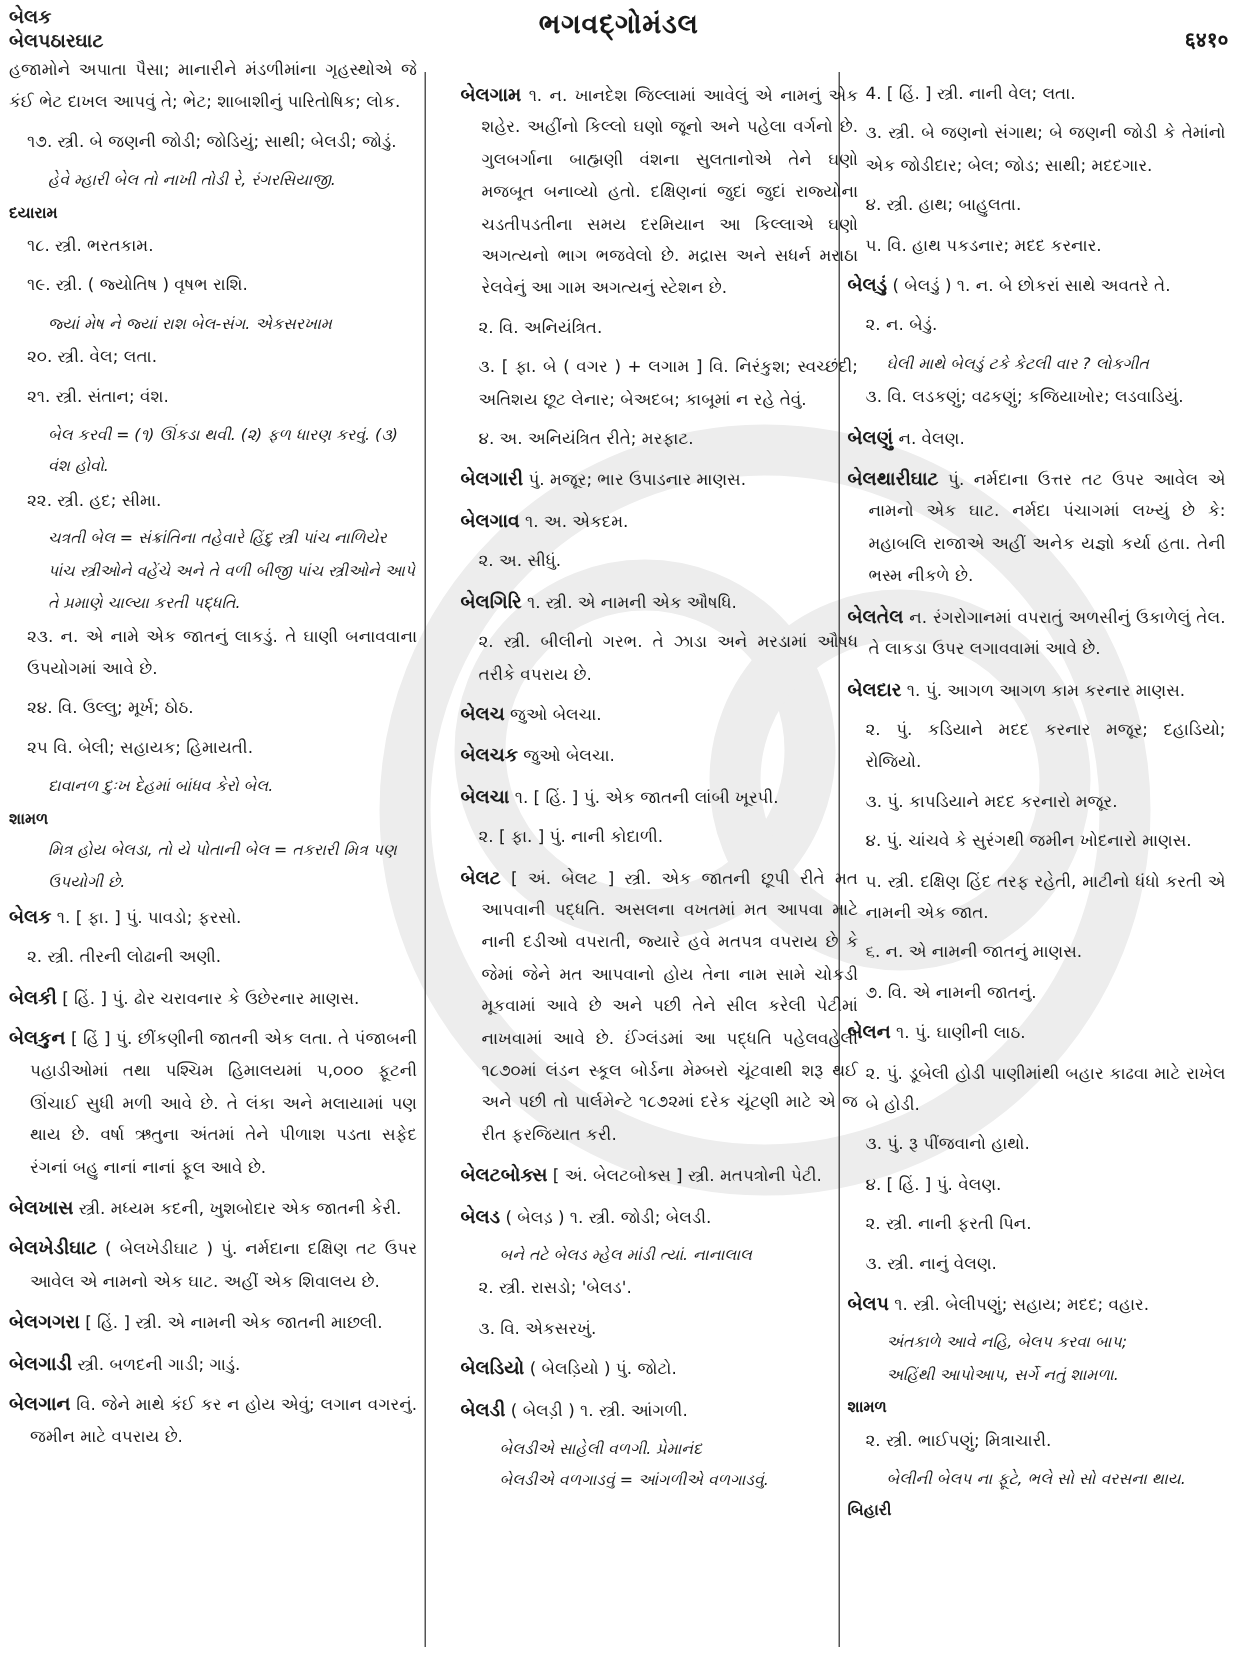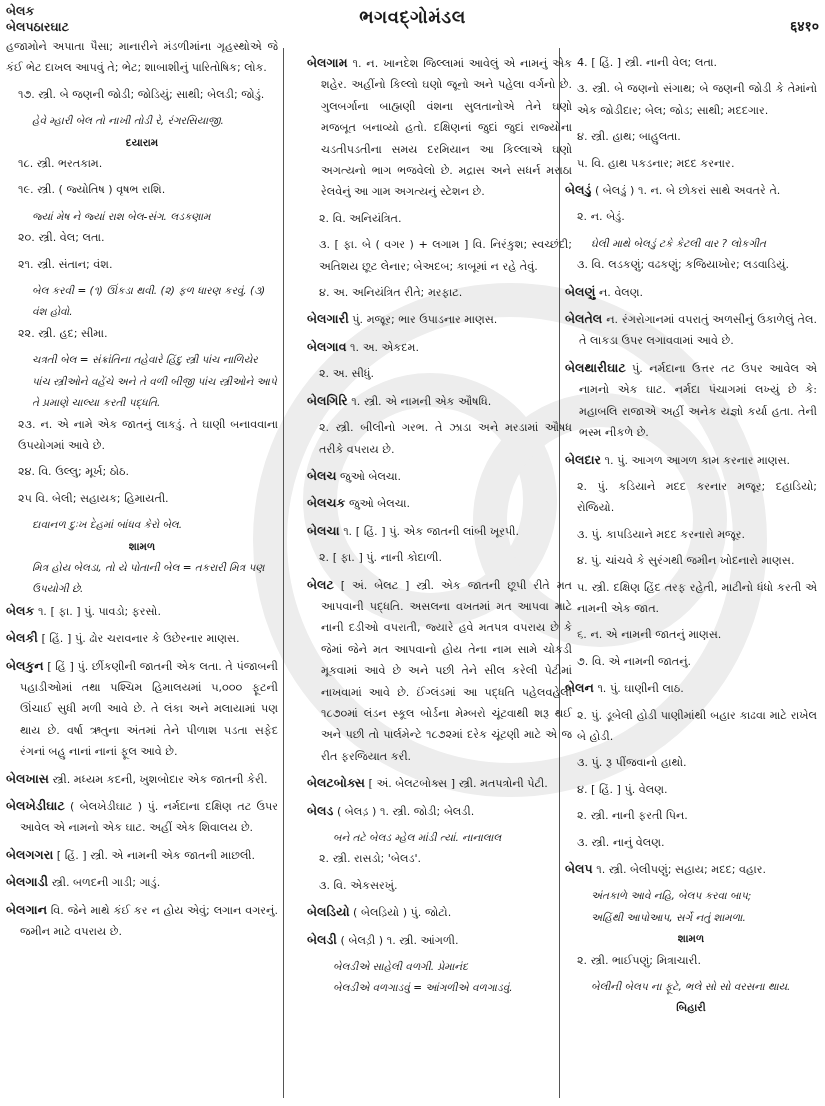--- a/index.html
+++ b/index.html
@@ -15,21 +15,21 @@
   .col2 { left:294px; width:265px; top:52px;margin-left:13px; }
   .col3 { left:565px; width:252px; top:52px; }
   .rule { position:absolute; top:48px; width:1px; background:#555; }
   .rule1 { left:283px; height:1050px; }
   .rule2 { left:559px; height:1050px; }
   .entry { margin:0 0 5px 0; text-align:justify; }
   .ind { padding-left:14px; text-indent:-14px; }
   .head { font-weight:bold; font-size:12.5px; }
   .sense { display:block; padding-left:12px; }
   .quote { display:block; padding-left:26px; font-size:10.5px;font-style:italic; }
-  .poet { display:block; text-align:center; font-size:10.5px; font-weight:bold; }
+  .poet { display:block; text-align:left; font-size:10.5px; font-weight:bold; }
 </style>
 </head>
 <body>
 
 <div class="page">
 
   <svg class="watermark" viewBox="0 0 520 560">
     <g fill="none" stroke="#ededed" stroke-width="34">
       <circle cx="260" cy="280" r="240"></circle>
       <circle cx="180" cy="240" r="110"></circle>
@@ -47,33 +47,34 @@
   <div class="rule rule1"></div>
   <div class="rule rule2"></div>
 
   <div class="col col1" id="col1" style="top:36px;">
       <div class="entry">હજામોને અપાતા પૈસા; માનારીને મંડળીમાંના ગૃહસ્થોએ જે કંઈ ભેટ દાખલ આપવું તે; ભેટ; શાબાશીનું પારિતોષિક; લોક.</div>
       <div class="entry sense">૧૭. સ્ત્રી. બે જણની જોડી; જોડિયું; સાથી; બેલડી; જોડું.</div>
       <div class="quote">હેવે મ્હારી બેલ તો નાખી તોડી રે, રંગરસિયાજી.</div>
       <div class="poet">દયારામ</div>
       <div class="entry sense">૧૮. સ્ત્રી. ભરતકામ.</div>
       <div class="entry sense">૧૯. સ્ત્રી. ( જ્યોતિષ ) વૃષભ રાશિ.</div>
-      <div class="quote">જ્યાં મેષ ને જ્યાં રાશ બેલ-સંગ.   લડકણામ</div>
+      <div class="quote">જ્યાં મેષ ને જ્યાં રાશ બેલ-સંગ.   એકસરખામ</div>
       <div class="entry sense">૨૦. સ્ત્રી. વેલ; લતા.</div>
       <div class="entry sense">૨૧. સ્ત્રી. સંતાન; વંશ.</div>
       <div class="quote">બેલ કરવી = (૧) ઊંકડા થવી. (૨) ફળ ધારણ કરવું. (૩) વંશ હોવો.</div>
       <div class="entry sense">૨૨. સ્ત્રી. હદ; સીમા.</div>
       <div class="quote">ચત્રતી બેલ = સંક્રાંતિના તહેવારે હિંદુ સ્ત્રી પાંચ નાળિયેર પાંચ સ્ત્રીઓને વહેંચે અને તે વળી બીજી પાંચ સ્ત્રીઓને આપે તે પ્રમાણે ચાલ્યા કરતી પદ્ધતિ.</div>
       <div class="entry sense">૨૩. ન. એ નામે એક જાતનું લાકડું. તે ઘાણી બનાવવાના ઉપયોગમાં આવે છે.</div>
       <div class="entry sense">૨૪. વિ. ઉલ્લુ; મૂર્ખ; ઠોઠ.</div>
       <div class="entry sense">૨૫ વિ. બેલી; સહાયક; હિમાયતી.</div>
       <div class="quote">દાવાનળ દુઃખ દેહમાં બાંધવ કેરો બેલ.</div>
       <div class="poet">શામળ</div>
       <div class="quote">મિત્ર હોય બેલડા, તો યે પોતાની બેલ = તકરારી મિત્ર પણ ઉપયોગી છે.</div>
       <div class="entry ind"><span class="head">બેલક</span> <span>૧. [ ફા. ] પું. પાવડો; ફરસો.</span></div>
+      <div class="entry sense">૨. સ્ત્રી. તીરની લોઢાની અણી.</div>
       <div class="entry ind"><span class="head">બેલકી</span> <span>[ હિં. ] પું. ઢોર ચરાવનાર કે ઉછેરનાર માણસ.</span></div>
       <div class="entry ind"><span class="head">બેલકુન</span> <span>[ હિં ] પું. છીંકણીની જાતની એક લતા. તે પંજાબની પહાડીઓમાં તથા પશ્ચિમ હિમાલયમાં ૫,૦૦૦ ફૂટની ઊંચાઈ સુધી મળી આવે છે. તે લંકા અને મલાયામાં પણ થાય છે. વર્ષા ઋતુના અંતમાં તેને પીળાશ પડતા સફેદ રંગનાં બહુ નાનાં નાનાં ફૂલ આવે છે.</span></div>
       <div class="entry ind"><span class="head">બેલખાસ</span> <span>સ્ત્રી. મધ્યમ કદની, ખુશબોદાર એક જાતની કેરી.</span></div>
       <div class="entry ind"><span class="head">બેલખેડીઘાટ</span> <span>( બેલખેડીઘાટ ) પું. નર્મદાના દક્ષિણ તટ ઉપર આવેલ એ નામનો એક ઘાટ. અહીં એક શિવાલય છે.</span></div>
       <div class="entry ind"><span class="head">બેલગગરા</span> <span>[ હિં. ] સ્ત્રી. એ નામની એક જાતની માછલી.</span></div>
       <div class="entry ind"><span class="head">બેલગાડી</span> <span>સ્ત્રી. બળદની ગાડી; ગાડું.</span></div>
       <div class="entry ind"><span class="head">બેલગાન</span> <span>વિ. જેને માથે કંઈ કર ન હોય એવું; લગાન વગરનું. જમીન માટે વપરાય છે.</span></div>
     </div>
   <div class="col col2" id="col2">
       <div class="entry ind"><span class="head">બેલગામ</span> <span>૧. ન. ખાનદેશ જિલ્લામાં આવેલું એ નામનું એક શહેર. અહીંનો કિલ્લો ઘણો જૂનો અને પહેલા વર્ગનો છે. ગુલબર્ગાના બાહ્મણી વંશના સુલતાનોએ તેને ઘણો મજબૂત બનાવ્યો હતો. દક્ષિણનાં જુદાં જુદાં રાજ્યોના ચડતીપડતીના સમય દરમિયાન આ કિલ્લાએ ઘણો અગત્યનો ભાગ ભજવેલો છે. મદ્રાસ અને સધર્ન મરાઠા રેલવેનું આ ગામ અગત્યનું સ્ટેશન છે.</span></div>
@@ -103,22 +104,22 @@
   <div class="col col3" id="col3">
       <div class="entry sense">4. [ હિં. ] સ્ત્રી. નાની વેલ; લતા.</div>
       <div class="entry sense">૩. સ્ત્રી. બે જણનો સંગાથ; બે જણની જોડી કે તેમાંનો એક જોડીદાર; બેલ; જોડ; સાથી; મદદગાર.</div>
       <div class="entry sense">૪. સ્ત્રી. હાથ; બાહુલતા.</div>
       <div class="entry sense">૫. વિ. હાથ પકડનાર; મદદ કરનાર.</div>
       <div class="entry ind"><span class="head">બેલડું</span> <span>( બેલડ઼ું ) ૧. ન. બે છોકરાં સાથે અવતરે તે.</span></div>
       <div class="entry sense">૨. ન. બેડું.</div>
       <div class="quote">ઘેલી માથે બેલડું ટકે કેટલી વાર ?   લોકગીત</div>
       <div class="entry sense">૩. વિ. લડકણું; વઢકણું; કજિયાખોર; લડવાડિયું.</div>
       <div class="entry ind"><span class="head">બેલણું</span> <span>ન. વેલણ.</span></div>
+      <div class="entry ind"><span class="head">બેલથારીઘાટ</span> <span>પું. નર્મદાના ઉત્તર તટ ઉપર આવેલ એ નામનો એક ઘાટ. નર્મદા પંચાગમાં લખ્યું છે કે: મહાબલિ રાજાએ અહીં અનેક યજ્ઞો કર્યા હતા. તેની ભસ્મ નીકળે છે.</span></div>
       <div class="entry ind"><span class="head">બેલતેલ</span> <span>ન. રંગરોગાનમાં વપરાતું અળસીનું ઉકાળેલું તેલ. તે લાકડા ઉપર લગાવવામાં આવે છે.</span></div>
-      <div class="entry ind"><span class="head">બેલથારીઘાટ</span> <span>પું. નર્મદાના ઉત્તર તટ ઉપર આવેલ એ નામનો એક ઘાટ. નર્મદા પંચાગમાં લખ્યું છે કે: મહાબલિ રાજાએ અહીં અનેક યજ્ઞો કર્યા હતા. તેની ભસ્મ નીકળે છે.</span></div>
       <div class="entry ind"><span class="head">બેલદાર</span> <span>૧. પું. આગળ આગળ કામ કરનાર માણસ.</span></div>
       <div class="entry sense">૨. પું. કડિયાને મદદ કરનાર મજૂર; દહાડિયો; રોજિયો.</div>
       <div class="entry sense">૩. પું. કાપડિયાને મદદ કરનારો મજૂર.</div>
       <div class="entry sense">૪. પું. ચાંચવે કે સુરંગથી જમીન ખોદનારો માણસ.</div>
       <div class="entry sense">૫. સ્ત્રી. દક્ષિણ હિંદ તરફ રહેતી, માટીનો ધંધો કરતી એ નામની એક જાત.</div>
       <div class="entry sense">૬. ન. એ નામની જાતનું માણસ.</div>
       <div class="entry sense">૭. વિ. એ નામની જાતનું.</div>
       <div class="entry ind"><span class="head">બેલન</span> <span>૧. પું. ઘાણીની લાઠ.</span></div>
       <div class="entry sense">૨. પું. ડૂબેલી હોડી પાણીમાંથી બહાર કાઢવા માટે રાખેલ બે હોડી.</div>
       <div class="entry sense">૩. પું. રૂ પીંજવાનો હાથો.</div>

